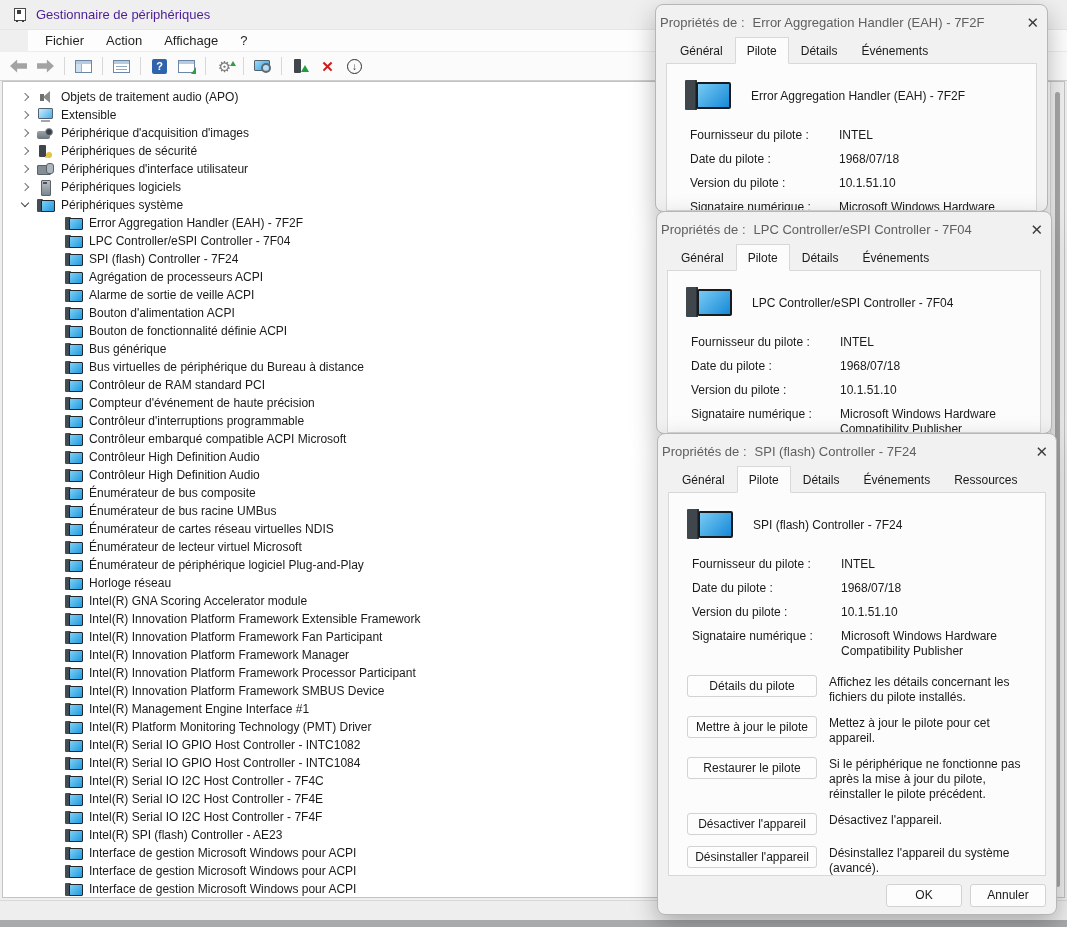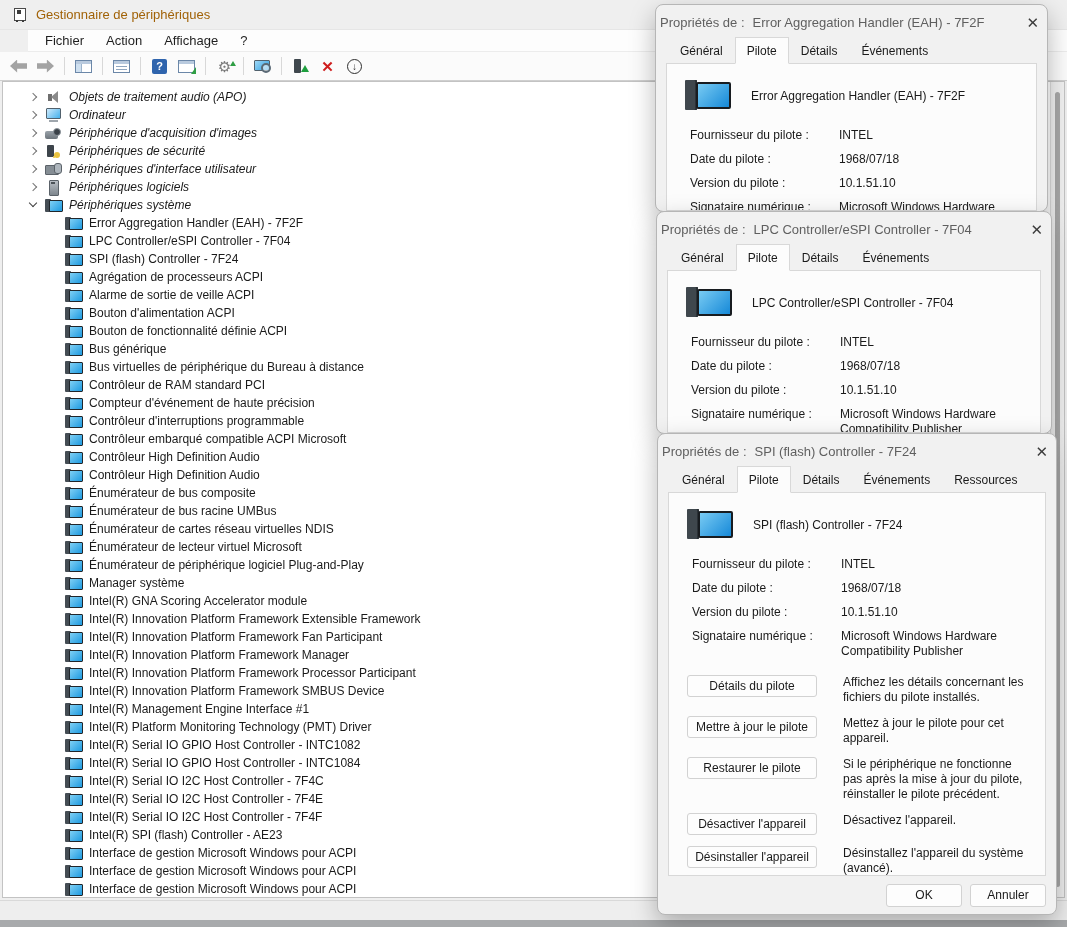--- a/index.html
+++ b/index.html
@@ -14,21 +14,21 @@
 
   
   .titlebar { position:absolute; top:0; left:0; right:0; height:30px;
     background:#efefef; display:flex; align-items:center; padding-left:12px; gap:10px;
     border-bottom:1px solid #e6e6e6; }
   .app-icon { width:14px; height:15px; position:relative; flex:none; }
   .app-icon::before { content:""; position:absolute; left:2px; top:1px; width:10px; height:11px;
     border:1.5px solid #4a4a4a; background:#fff; }
   .app-icon::after { content:""; position:absolute; left:5px; top:3px; width:4px; height:4px;
     background:#3c3c3c; box-shadow:-2px 9px 0 -1px #3c3c3c, 4px 9px 0 -1px #3c3c3c; }
-  .win-title { font-size:13px; color:#a16207; }
+  .win-title { font-size:13px; color:#4c1d95; }
 
   .menubar { position:absolute; top:30px; left:0; right:0; height:22px; background:#fdfdfd;
     display:flex; align-items:center; padding-left:6px; border-bottom:1px solid #ececec;margin-left:28px; }
   .menu-item { font-size:13px; padding:2px 11px; color:#1f1f1f; }
 
   .toolbar { position:absolute; top:52px; left:0; right:0; height:29px; background:#fbfbfb;
     display:flex; align-items:center; padding-left:6px; gap:2px; border-bottom:1px solid #cfcfcf; }
   .tb-btn { width:25px; height:23px; display:flex; align-items:center; justify-content:center; flex:none; }
   .tb-sep { width:1px; height:18px; background:#d8d8d8; margin:0 4px; flex:none; }
 
@@ -60,21 +60,21 @@
   .updrv-ico::after { content:""; position:absolute; right:0; bottom:1px; width:0; height:0;
     border-left:4px solid transparent; border-right:4px solid transparent; border-bottom:7px solid #1e9e3e; }
   .unins-ico { color:#cf1d1d; font-size:15px; font-weight:bold; line-height:1; }
   .disable-ico { width:15px; height:15px; border:1.5px solid #2e2e2e; border-radius:50%;
     display:flex; align-items:center; justify-content:center; font-size:10px; color:#2e2e2e; }
 
   
   .tree-panel { position:absolute; left:2px; right:2px; top:81px; height:817px;
     background:#fff; border:1px solid #c3c3c3; overflow:hidden; padding-top:6px; }
   .tree-row { height:18px; display:flex; align-items:center; font-size:12px; }
-  .tree-row.top { padding-left:24px;font-style:italic; }
+  .tree-row.top { padding-left:16px; }
   .tree-row.child { padding-left:62px; }
   .chev { width:12px; height:12px; position:relative; flex:none; margin-right:6px; }
   .chev::before { content:""; position:absolute; left:3px; top:3px; width:5px; height:5px;
     border-right:1.5px solid #767676; border-bottom:1.5px solid #767676; transform:rotate(-45deg); }
   .chev.open::before { transform:rotate(45deg); border-color:#3f3f3f; top:1px; }
   .tree-label { white-space:nowrap; }
 
   .ico { width:17px; height:15px; position:relative; flex:none; margin-right:7px; }
   .ico-speaker::before { content:""; position:absolute; left:3px; top:4px; width:4px; height:7px; background:#6e6e6e; }
   .ico-speaker::after { content:""; position:absolute; left:6px; top:1px; width:0; height:0;
@@ -134,21 +134,21 @@
   .dlg-devicon::after { content:""; position:absolute; left:13px; top:4px; width:31px; height:23px;
     background:linear-gradient(135deg,#79cbf3,#1689d8); border:2px solid #181c20; border-radius:2px; }
   .dev-name { font-size:12px; }
 
   .fields { padding-left:11px; }
   .field-row { display:grid; grid-template-columns:137px 1fr; column-gap:12px; margin-bottom:9px;
     font-size:12px; line-height:15px; }
   .field-value { max-width:216px; }
 
   .driver-rows { margin-top:16px; padding-left:6px; }
-  .driver-row { display:grid; grid-template-columns:142px 1fr; column-gap:14px; margin-bottom:11px; min-height:22px; }
+  .driver-row { display:grid; grid-template-columns:142px 1fr; margin-bottom:11px; min-height:22px; }
   .btn { background:#fdfdfd; border:1px solid #d2d2d2; border-radius:3px; font-size:12px;
     font-family:"Liberation Sans", sans-serif; color:#1a1a1a; }
   .driver-btn { width:130px; height:22px; align-self:start; }
   .driver-desc { font-size:12px; line-height:15px; max-width:228px; }
 
   .dlg-footer { height:38px; flex:none; display:flex; align-items:center; justify-content:flex-end;
     gap:8px; padding:0 10px; }
   .footer-btn { width:76px; height:23px; }
 </style>
 </head>
@@ -210,21 +210,21 @@
 
 <div class="tree-panel">
   <div class="tree-row top">
     <span class="chev"></span>
     <span class="ico ico-speaker"></span>
     <span class="tree-label">Objets de traitement audio (APO)</span>
   </div>
   <div class="tree-row top">
     <span class="chev"></span>
     <span class="ico ico-monitor"></span>
-    <span class="tree-label">Ordinateur</span>
+    <span class="tree-label">Extensible</span>
   </div>
   <div class="tree-row top">
     <span class="chev"></span>
     <span class="ico ico-camera"></span>
     <span class="tree-label">Périphérique d'acquisition d'images</span>
   </div>
   <div class="tree-row top">
     <span class="chev"></span>
     <span class="ico ico-security"></span>
     <span class="tree-label">Périphériques de sécurité</span>
@@ -342,21 +342,21 @@
         <span class="tree-label">Énumérateur de lecteur virtuel Microsoft</span>
       </div>
 
       <div class="tree-row child">
         <span class="ico ico-system"></span>
         <span class="tree-label">Énumérateur de périphérique logiciel Plug-and-Play</span>
       </div>
 
       <div class="tree-row child">
         <span class="ico ico-system"></span>
-        <span class="tree-label">Manager système</span>
+        <span class="tree-label">Horloge réseau</span>
       </div>
 
       <div class="tree-row child">
         <span class="ico ico-system"></span>
         <span class="tree-label">Intel(R) GNA Scoring Accelerator module</span>
       </div>
 
       <div class="tree-row child">
         <span class="ico ico-system"></span>
         <span class="tree-label">Intel(R) Innovation Platform Framework Extensible Framework</span>

